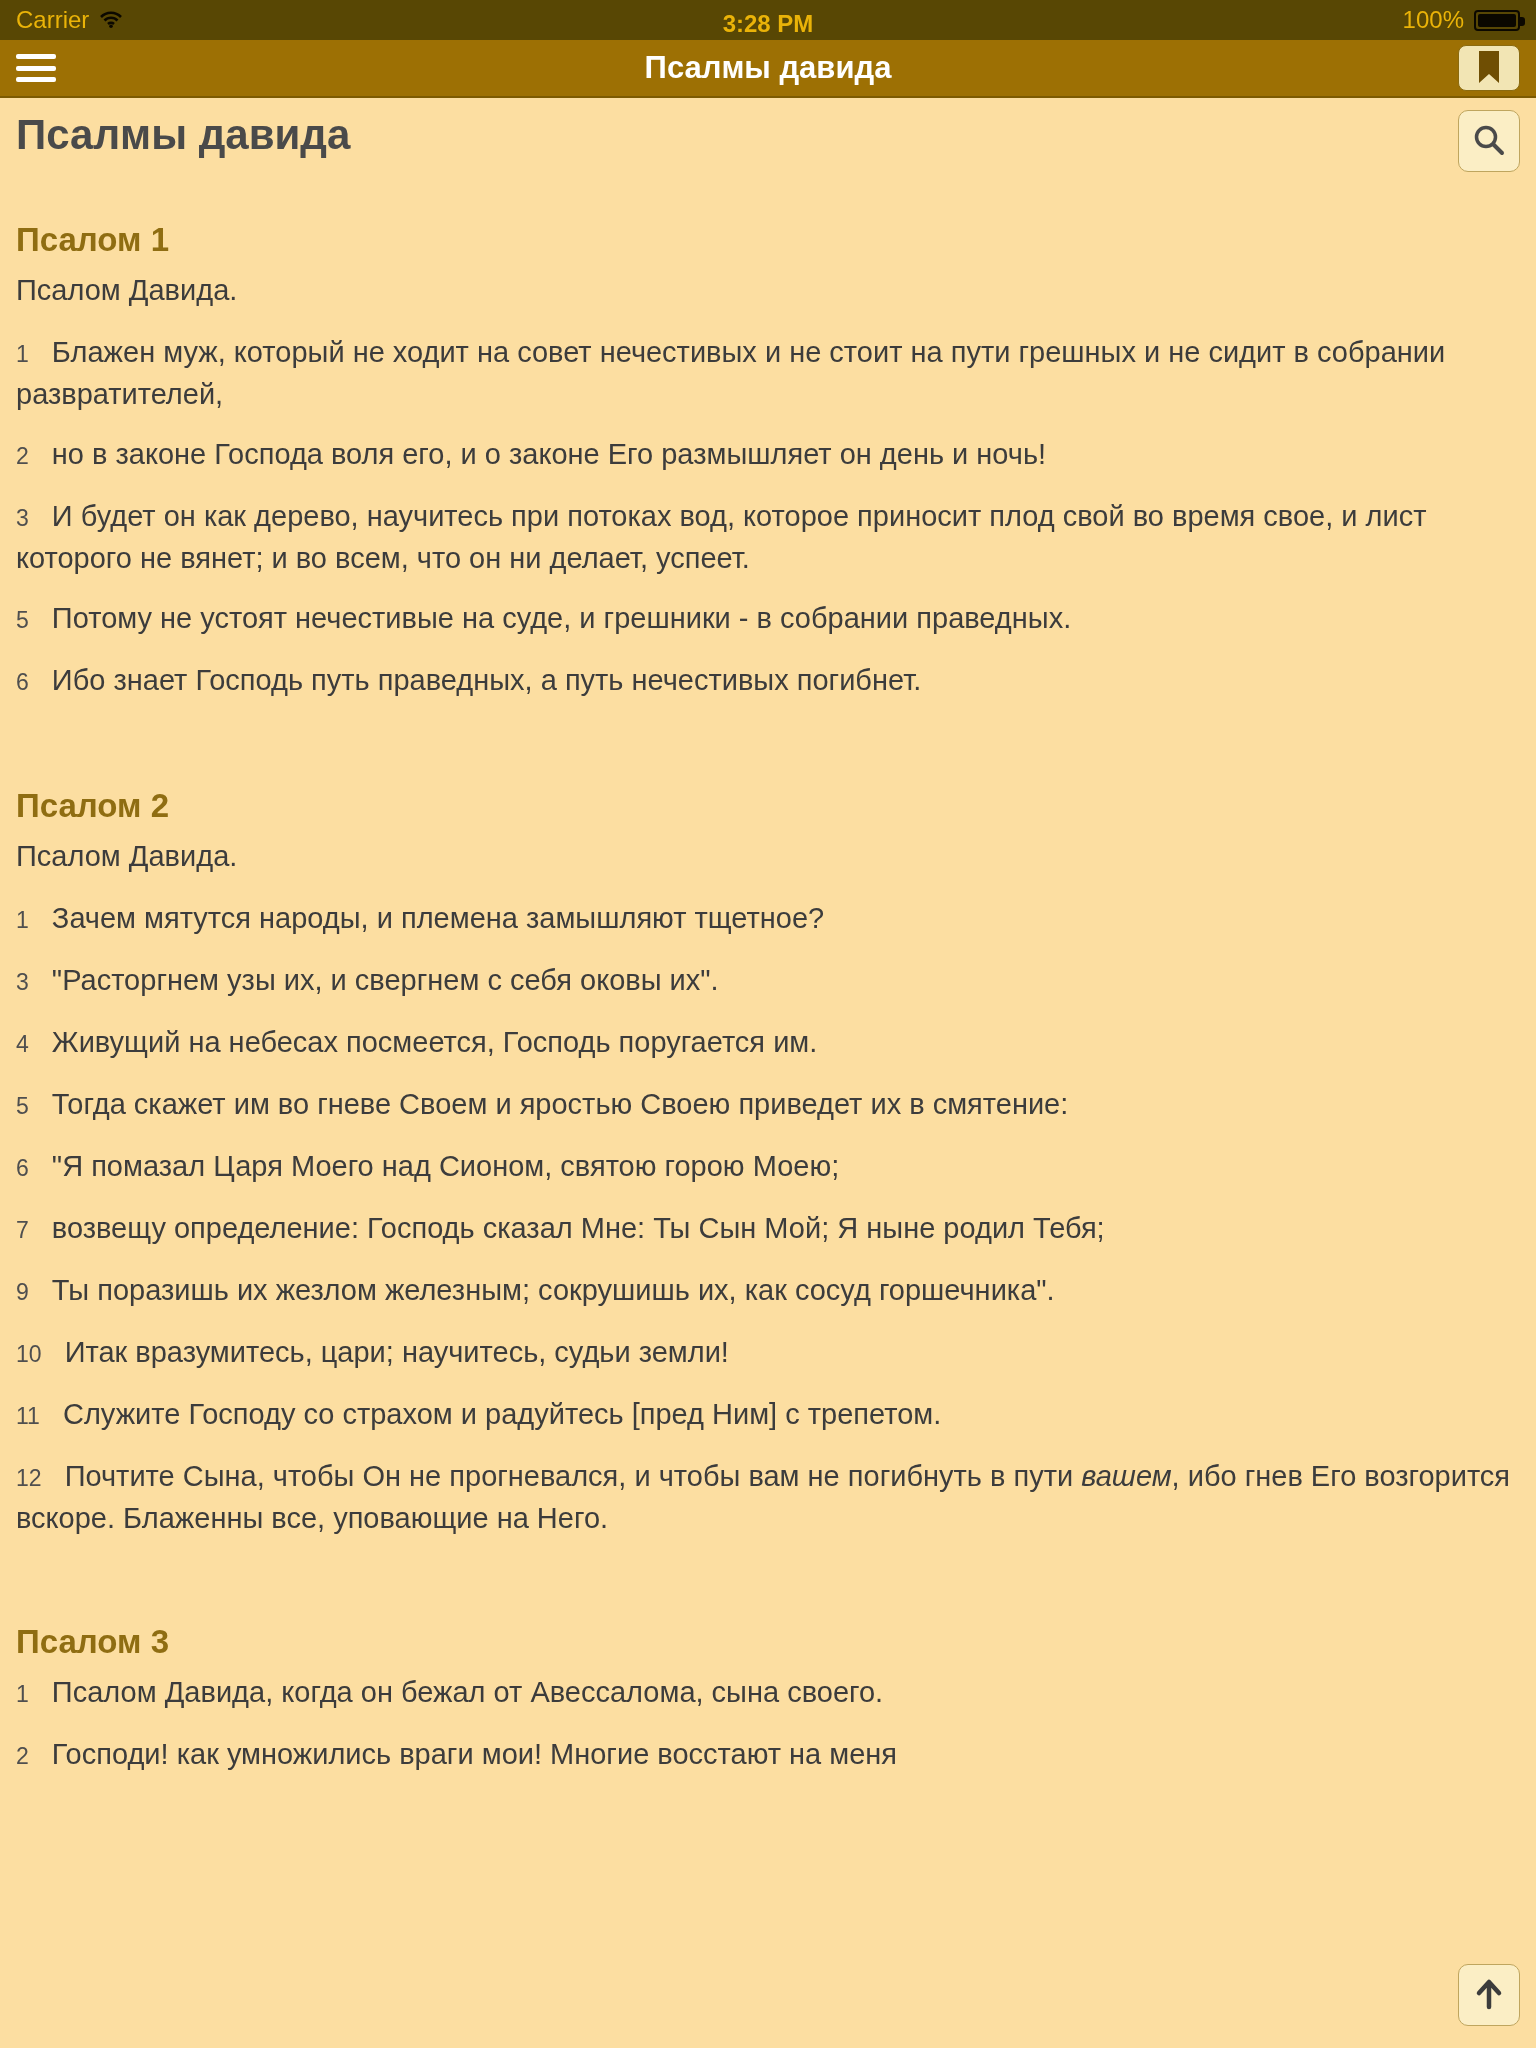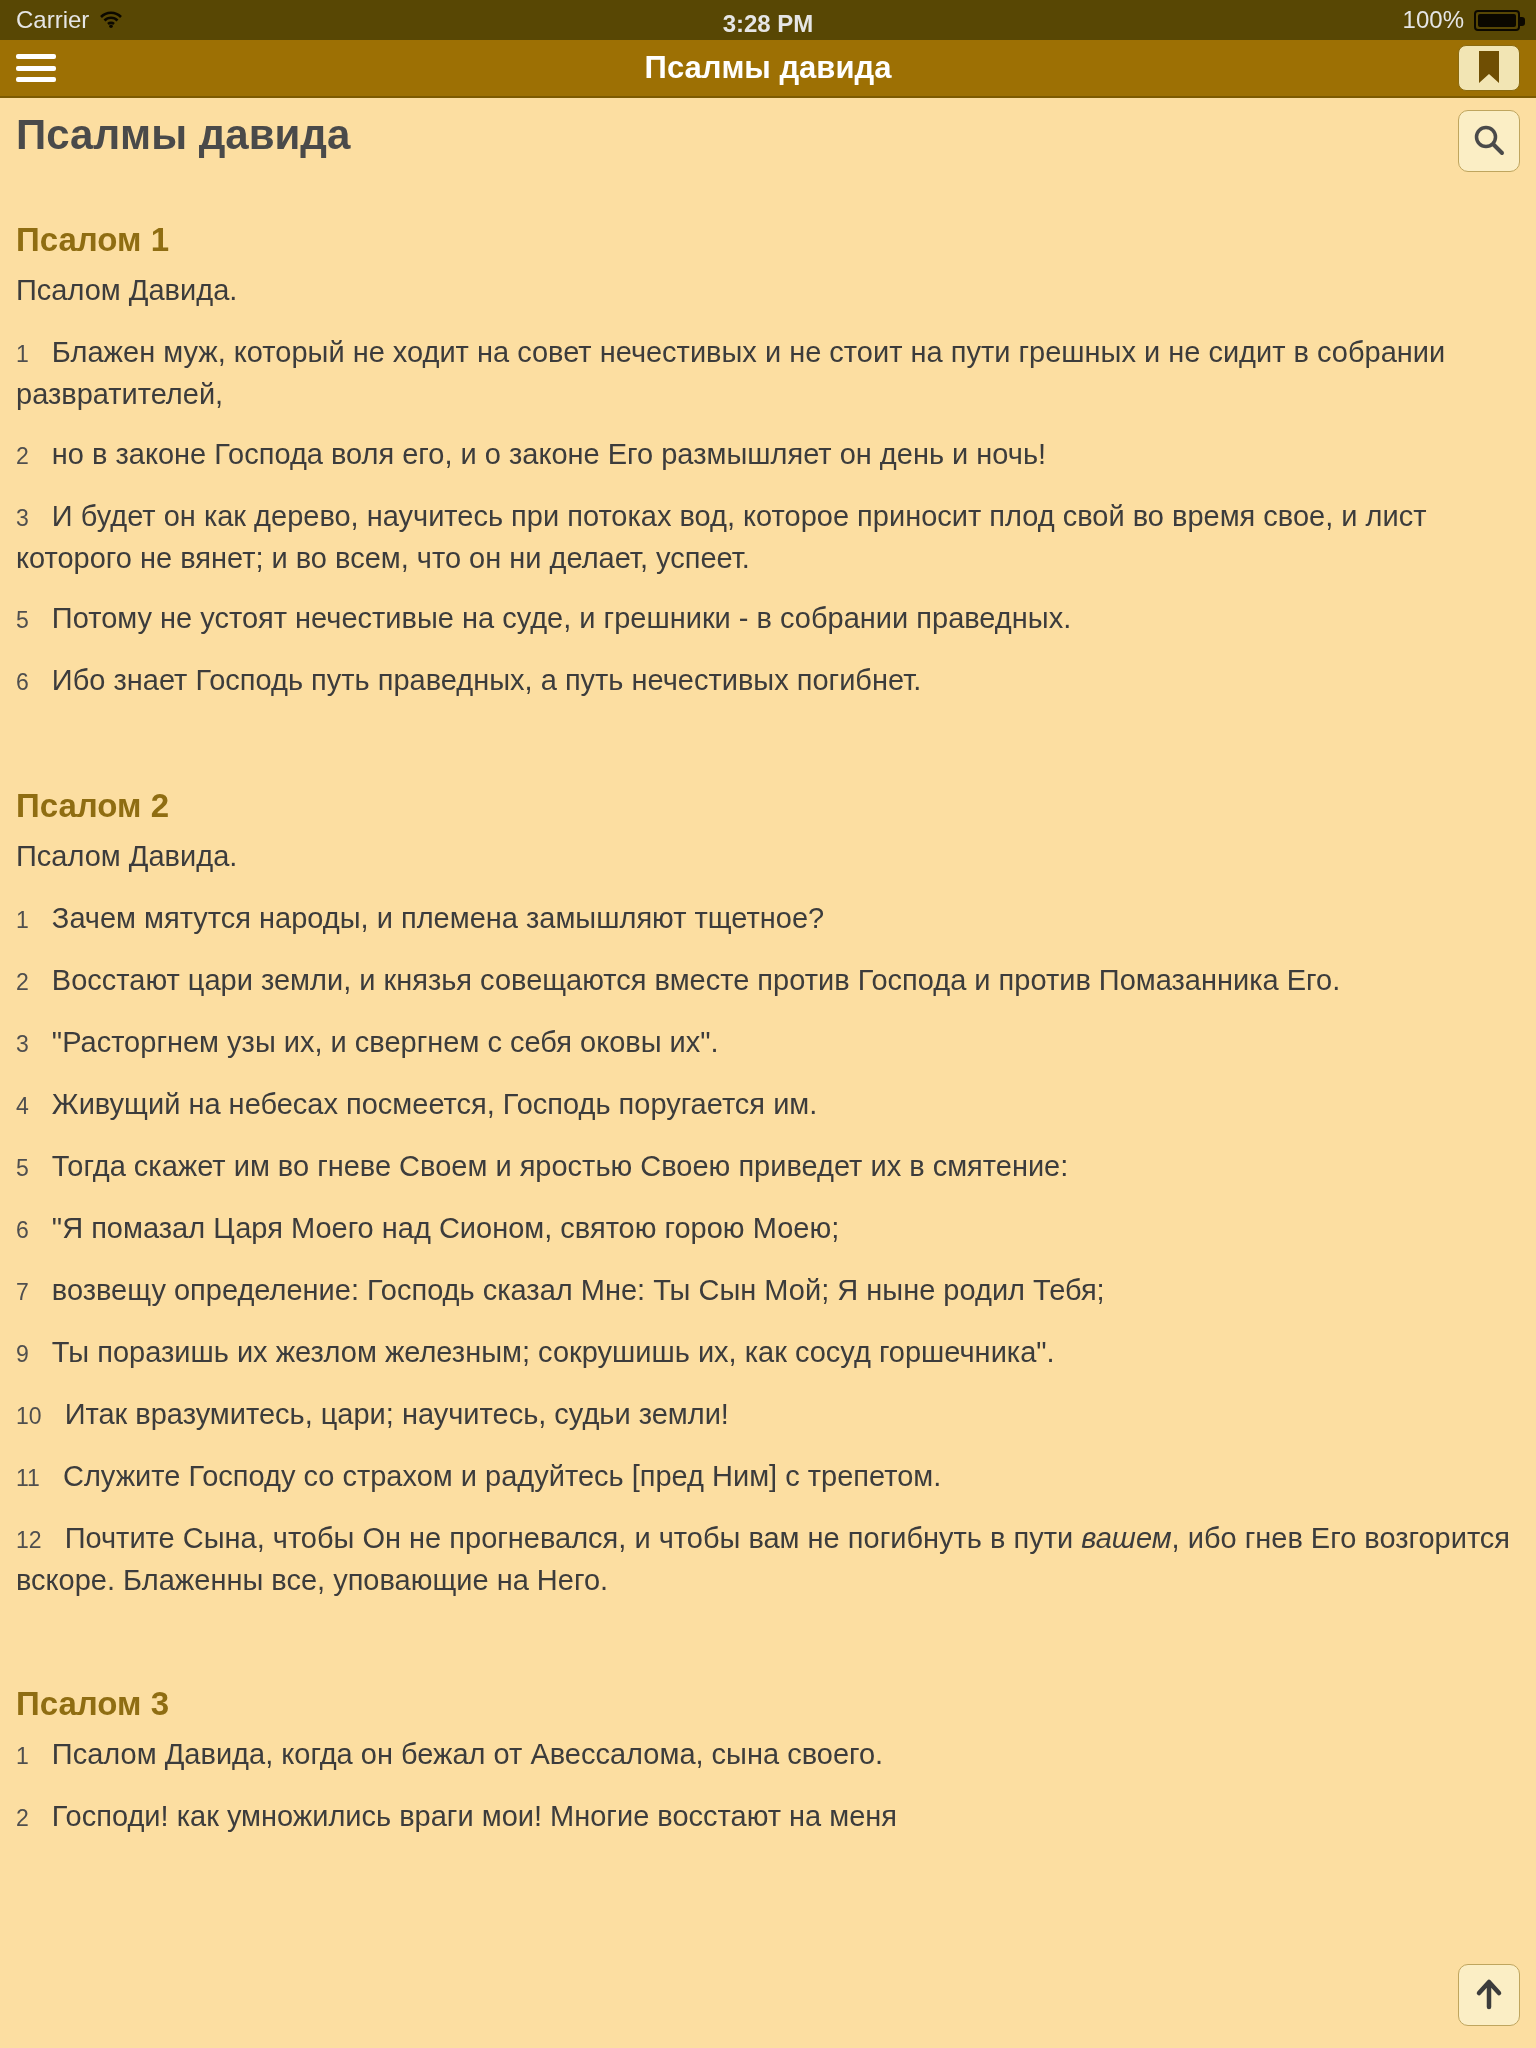--- a/index.html
+++ b/index.html
@@ -12,21 +12,21 @@
     position: relative;
     width: 1536px; height: 2048px;
     overflow: hidden;
     background: var(--background, #fcdea1);
   }
 
   
   .status-bar {
     height: 40px;
     background: var(--status-bar, #584704);
-    color: #e5e5e5;
+    color: #eab308;
     display: flex; align-items: center; justify-content: space-between;
     padding: 0 16px;
     font-size: 24px;
   }
   .sb-side { display: flex; align-items: center; gap: 10px; width: 260px; }
   .sb-side.right { justify-content: flex-end; }
   .sb-center { font-weight: bold; margin-top: 8px; }
   .battery {
     position: relative; display: inline-block;
     width: 46px; height: 21px;
@@ -187,24 +187,20 @@
 
   <section class="psalm" data-name="psalm-section">
     <h2 class="psalm-title" data-name="psalm-title">Псалом 2</h2>
     <p class="subtitle" data-name="psalm-subtitle">Псалом Давида.</p>
     <div data-name="verse-list">
   <p class="verse" data-name="verse">
     <span class="vnum" data-name="verse-number">1</span>
     <span class="vtext" data-name="verse-text">Зачем мятутся народы, и племена замышляют тщетное?</span>
   </p>
 
-  <p class="verse" data-name="verse">
-    <span class="vnum" data-name="verse-number">2</span>
-    <span class="vtext" data-name="verse-text">Восстают цари земли, и князья совещаются вместе против Господа и против Помазанника Его.</span>
-  </p>
 
   <p class="verse" data-name="verse">
     <span class="vnum" data-name="verse-number">3</span>
     <span class="vtext" data-name="verse-text">"Расторгнем узы их, и свергнем с себя оковы их".</span>
   </p>
 
   <p class="verse" data-name="verse">
     <span class="vnum" data-name="verse-number">4</span>
     <span class="vtext" data-name="verse-text">Живущий на небесах посмеется, Господь поругается им.</span>
   </p>

